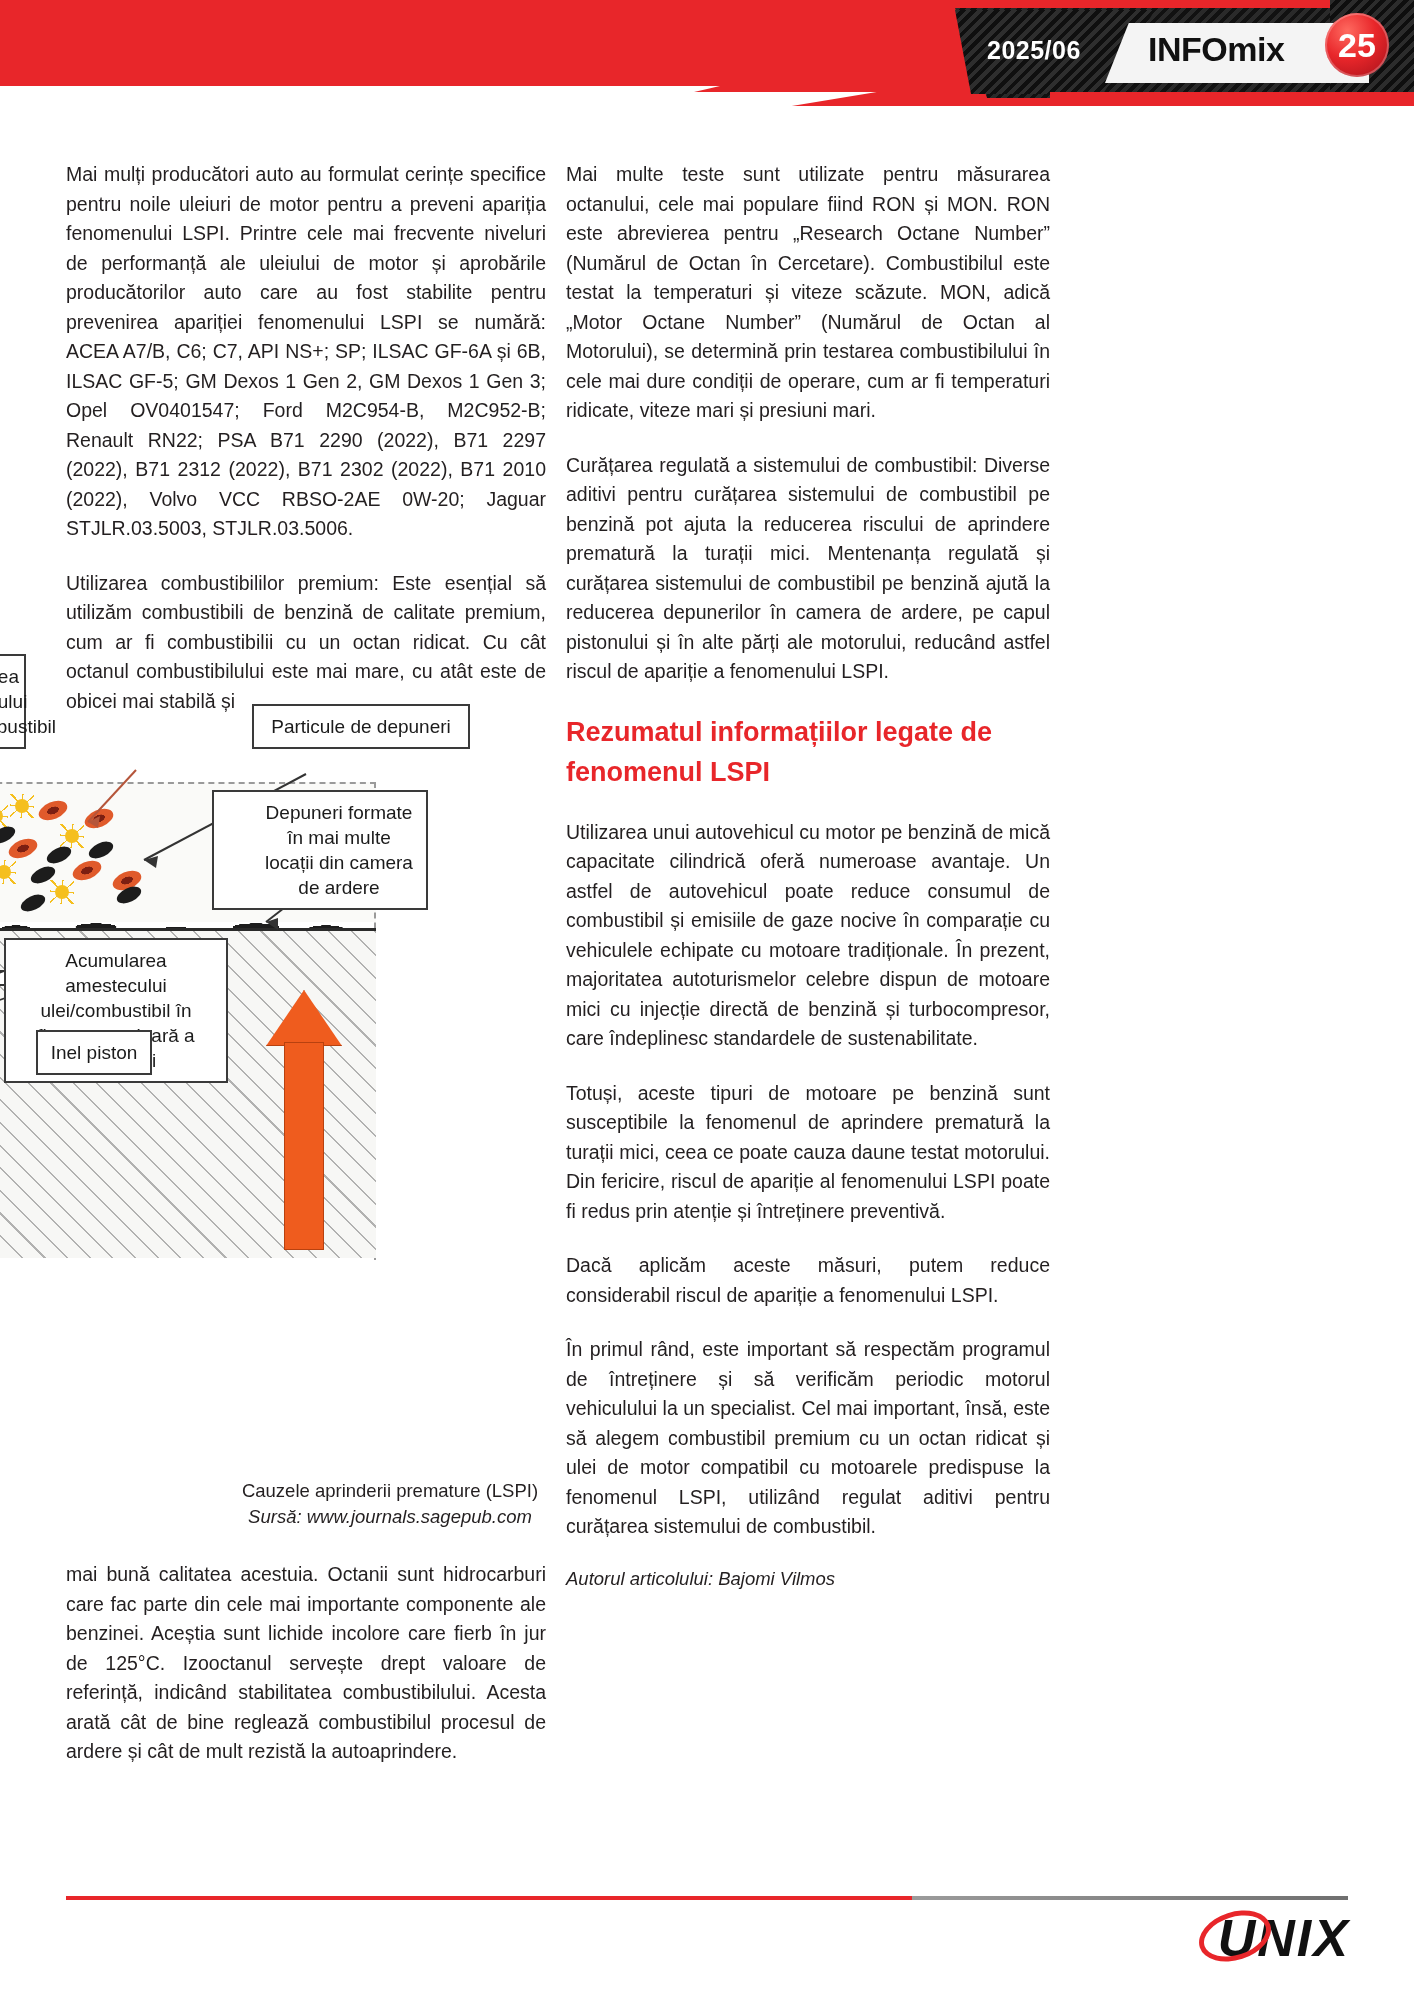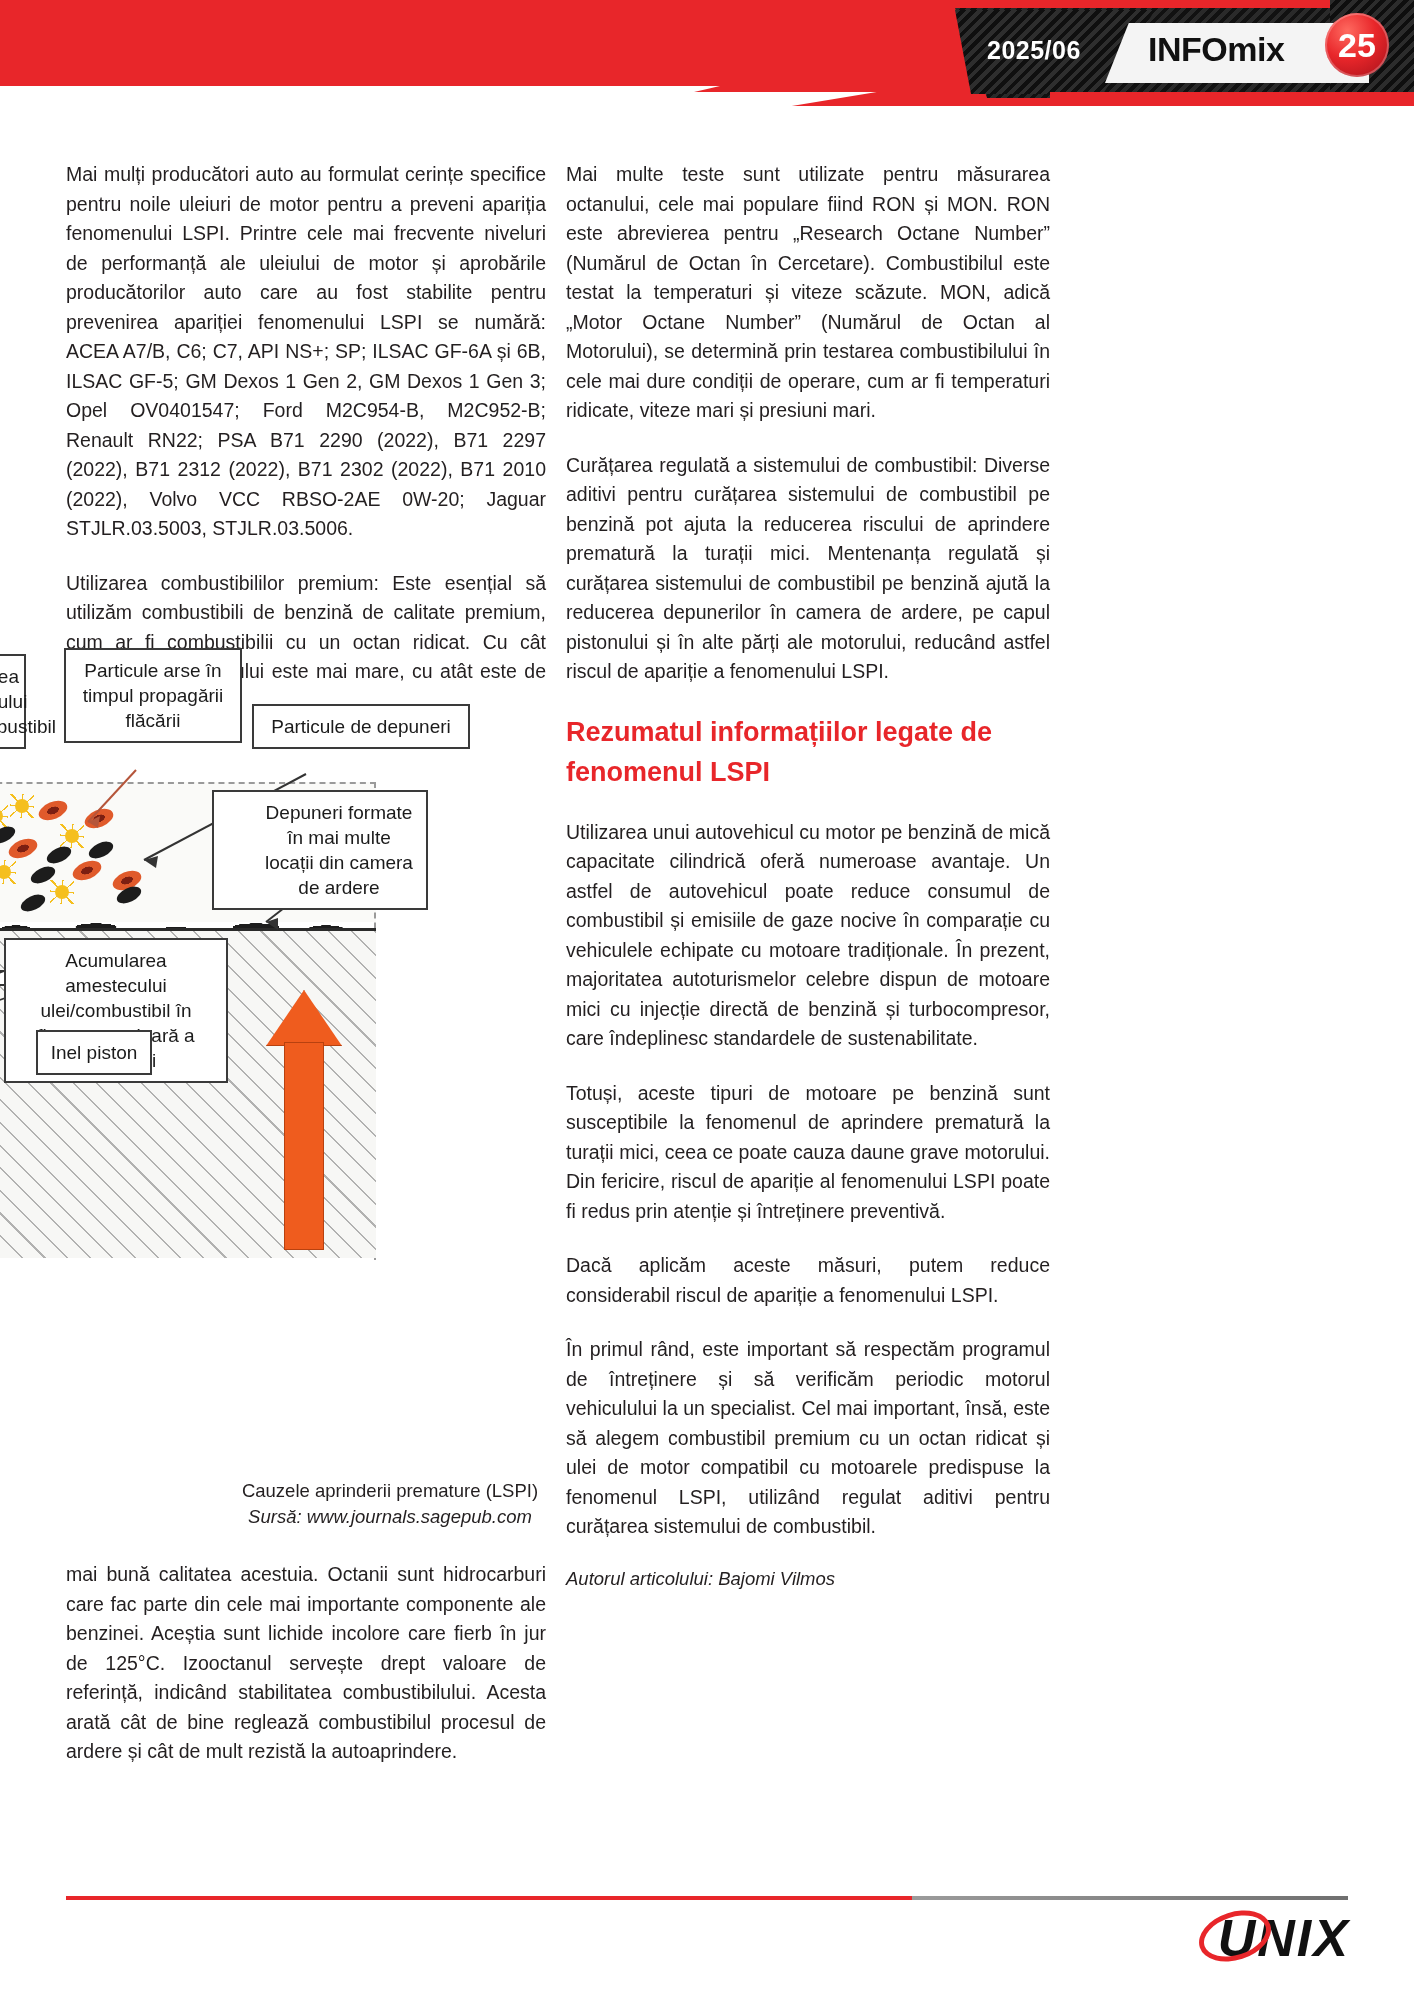--- a/index.html
+++ b/index.html
@@ -228,21 +228,21 @@
 <div class="col-left">
   <p class="body">Mai mulți producători auto au formulat cerințe specifice pentru noile uleiuri de motor pentru a preveni apariția fenomenului LSPI. Printre cele mai frecvente niveluri de performanță ale uleiului de motor și aprobările producătorilor auto care au fost stabilite pentru prevenirea apariției fenomenului LSPI se numără: ACEA A7/B, C6; C7, API NS+; SP; ILSAC GF-6A și 6B, ILSAC GF-5; GM Dexos 1 Gen 2, GM Dexos 1 Gen 3; Opel OV0401547; Ford M2C954-B, M2C952-B; Renault RN22; PSA B71 2290 (2022), B71 2297 (2022), B71 2312 (2022), B71 2302 (2022), B71 2010 (2022), Volvo VCC RBSO-2AE 0W-20; Jaguar STJLR.03.5003, STJLR.03.5006.</p>
   <p class="body">Utilizarea combustibililor premium: Este esențial să utilizăm combustibili de benzină de calitate premium, cum ar fi combustibilii cu un octan ridicat. Cu cât octanul combustibilului este mai mare, cu atât este de obicei mai stabilă și</p>
 </div>
 
 <div class="col-right">
   <p class="body">Mai multe teste sunt utilizate pentru măsurarea octanului, cele mai populare fiind RON și MON. RON este abrevierea pentru „Research Octane Number” (Numărul de Octan în Cercetare). Combustibilul este testat la temperaturi și viteze scăzute. MON, adică „Motor Octane Number” (Numărul de Octan al Motorului), se determină prin testarea combustibilului în cele mai dure condiții de operare, cum ar fi temperaturi ridicate, viteze mari și presiuni mari.</p>
   <p class="body">Curățarea regulată a sistemului de combustibil: Diverse aditivi pentru curățarea sistemului de combustibil pe benzină pot ajuta la reducerea riscului de aprindere prematură la turații mici. Mentenanța regulată și curățarea sistemului de combustibil pe benzină ajută la reducerea depunerilor în camera de ardere, pe capul pistonului și în alte părți ale motorului, reducând astfel riscul de apariție a fenomenului LSPI.</p>
   <h2 class="section">Rezumatul informațiilor legate de fenomenul LSPI</h2>
   <p class="body">Utilizarea unui autovehicul cu motor pe benzină de mică capacitate cilindrică oferă numeroase avantaje. Un astfel de autovehicul poate reduce consumul de combustibil și emisiile de gaze nocive în comparație cu vehiculele echipate cu motoare tradiționale. În prezent, majoritatea autoturismelor celebre dispun de motoare mici cu injecție directă de benzină și turbocompresor, care îndeplinesc standardele de sustenabilitate.</p>
-  <p class="body">Totuși, aceste tipuri de motoare pe benzină sunt susceptibile la fenomenul de aprindere prematură la turații mici, ceea ce poate cauza daune grave motorului. Din fericire, riscul de apariție al fenomenului LSPI poate fi redus prin atenție și întreținere preventivă.</p>
+  <p class="body">Totuși, aceste tipuri de motoare pe benzină sunt susceptibile la fenomenul de aprindere prematură la turații mici, ceea ce poate cauza daune testat motorului. Din fericire, riscul de apariție al fenomenului LSPI poate fi redus prin atenție și întreținere preventivă.</p>
   <p class="body">Dacă aplicăm aceste măsuri, putem reduce considerabil riscul de apariție a fenomenului LSPI.</p>
   <p class="body">În primul rând, este important să respectăm programul de întreținere și să verificăm periodic motorul vehiculului la un specialist. Cel mai important, însă, este să alegem combustibil premium cu un octan ridicat și ulei de motor compatibil cu motoarele predispuse la fenomenul LSPI, utilizând regulat aditivi pentru curățarea sistemului de combustibil.</p>
   <p class="author">Autorul articolului: Bajomi Vilmos</p>
 </div>
 
 <div class="diagram">
 
   <div class="chamber"></div>
   <div class="chamber-dash-r"></div>
 
@@ -279,21 +279,20 @@
     <polygon points="112,152 124,146 122,158" fill="#b5553a"></polygon>
     <line x1="330" y1="104" x2="168" y2="190" stroke="#333" stroke-width="2"></line>
     <polygon points="168,190 182,186 180,198" fill="#333"></polygon>
     <line x1="308" y1="238" x2="290" y2="252" stroke="#333" stroke-width="2"></line>
     <polygon points="290,252 302,248 302,260" fill="#333"></polygon>
     <line x1="18" y1="305" x2="58" y2="290" stroke="#333" stroke-width="1.6"></line>
     <line x1="18" y1="332" x2="58" y2="318" stroke="#333" stroke-width="1.6"></line>
   </svg>
 
   <div class="lbl" style="left:-62px; top:-16px; width:112px;">Aprinderea amestecului ulei/combustibil</div>
-  <div class="lbl" style="left:88px; top:-22px; width:178px;">Particule arse în timpul propagării flăcării</div>
   <div class="lbl" style="left:276px; top:34px; width:218px;">Particule de depuneri</div>
   <div class="lbl" style="left:236px; top:120px; width:216px;padding-left:48px;">Depuneri formate în mai multe locații din camera de ardere</div>
   <div class="lbl" style="left:28px; top:268px; width:224px;">Acumularea amestecului ulei/combustibil în fisura superioară a pistonului</div>
   <div class="lbl" style="left:60px; top:360px; width:116px;">Inel piston</div>
 </div>
 
 <div class="caption">
   <div>Cauzele aprinderii premature (LSPI)</div>
   <div class="src">Sursă: www.journals.sagepub.com</div>
 </div>

